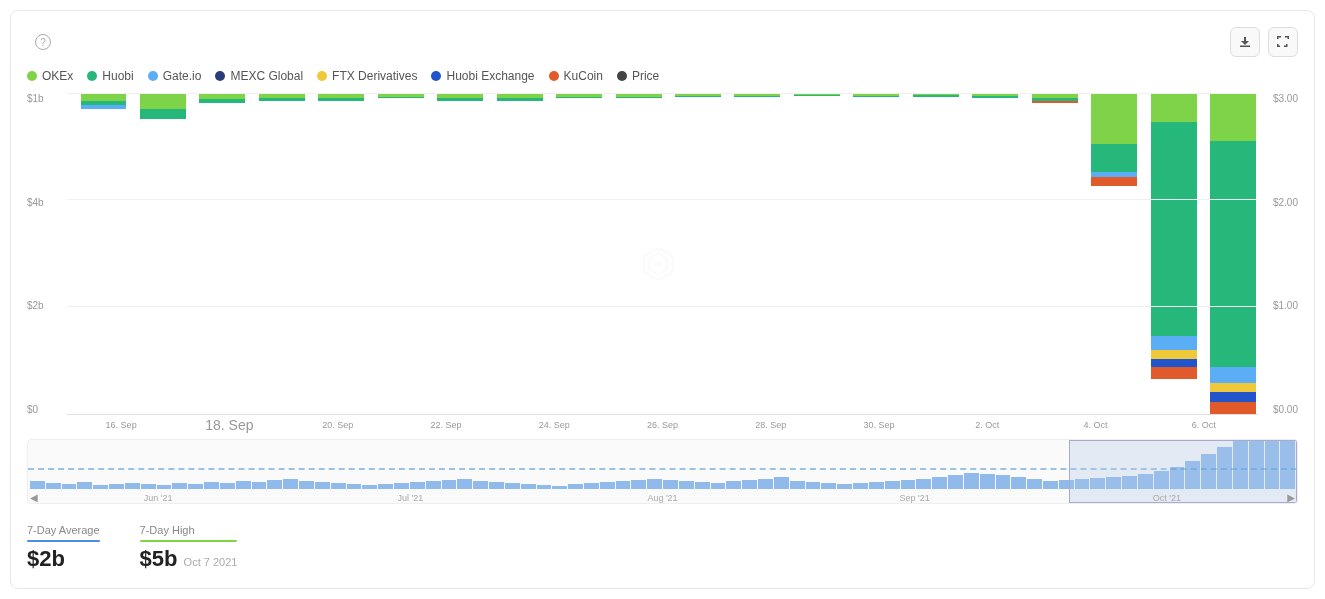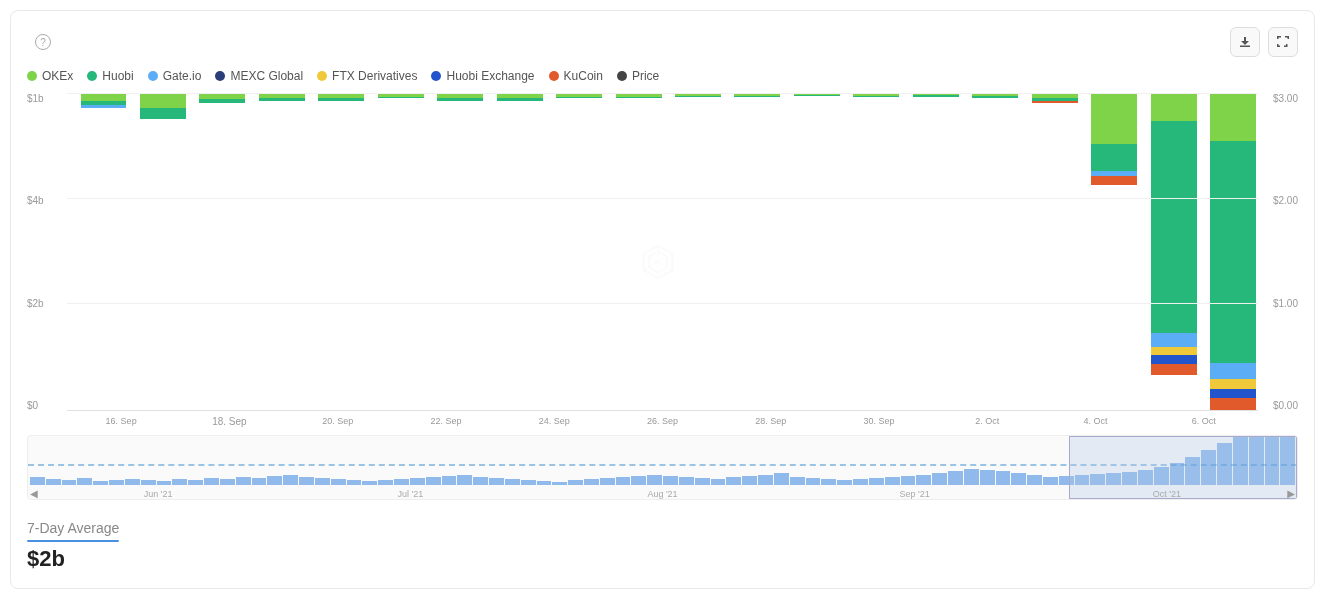--- a/index.html
+++ b/index.html
@@ -198,21 +198,21 @@
       gap: 40px;
       margin-top: 10px;
       padding-top: 10px;
     }
     .stat-item {
       display: flex;
       flex-direction: column;
       gap: 4px;
     }
     .stat-label {
-      font-size: 14px;
+      font-size: 11px;
       color: #888;
     }
     .stat-underline {
       height: 2px;
       border-radius: 1px;
       width: 100%;
     }
     .stat-value {
       font-size: 22px;
       font-weight: 600;
@@ -442,21 +442,21 @@
 
         <div style="position:absolute;top:0;left:0;right:0;bottom:20px;pointer-events:none;">
           <div style="position:absolute;top:0;left:0;right:0;height:1px;background:#f0f0f0;"></div>
           <div style="position:absolute;top:33%;left:0;right:0;height:1px;background:#f0f0f0;"></div>
           <div style="position:absolute;top:66%;left:0;right:0;height:1px;background:#f0f0f0;"></div>
           <div style="position:absolute;bottom:0;left:0;right:0;height:1px;background:#e0e0e0;"></div>
         </div>
 
         <div id="x-axis" style="position:absolute;bottom:0;left:0;right:0;height:20px;display:flex;justify-content:space-around;font-size:9px;color:#999;align-items:center;">
             <div style="flex: 1 1 0%; text-align: center; font-size: 9px; color: rgb(153, 153, 153);">16. Sep</div>
-            <div style="flex: 1 1 0%; text-align: center; font-size: 10px; color: rgb(153, 153, 153);">18. Sep</div>
+            <div style="flex: 1 1 0%; text-align: center; font-size: 14px; color: rgb(153, 153, 153);">18. Sep</div>
             <div style="flex: 1 1 0%; text-align: center; font-size: 9px; color: rgb(153, 153, 153);">20. Sep</div>
             <div style="flex: 1 1 0%; text-align: center; font-size: 9px; color: rgb(153, 153, 153);">22. Sep</div>
             <div style="flex: 1 1 0%; text-align: center; font-size: 9px; color: rgb(153, 153, 153);">24. Sep</div>
             <div style="flex: 1 1 0%; text-align: center; font-size: 9px; color: rgb(153, 153, 153);">26. Sep</div>
             <div style="flex: 1 1 0%; text-align: center; font-size: 9px; color: rgb(153, 153, 153);">28. Sep</div>
             <div style="flex: 1 1 0%; text-align: center; font-size: 9px; color: rgb(153, 153, 153);">30. Sep</div>
             <div style="flex: 1 1 0%; text-align: center; font-size: 9px; color: rgb(153, 153, 153);">2. Oct</div>
             <div style="flex: 1 1 0%; text-align: center; font-size: 9px; color: rgb(153, 153, 153);">4. Oct</div>
             <div style="flex: 1 1 0%; text-align: center; font-size: 9px; color: rgb(153, 153, 153);">6. Oct</div>
           </div>
@@ -568,14 +568,19 @@
       </div>
     </div>
   </div>
 
   <div class="stats-row" id="stats-row">
       <div class="stat-item">
         <div class="stat-label">7-Day Average</div>
         <div class="stat-underline" style="background: rgb(74, 144, 226);"></div>
         <div class="stat-value">$2b</div>
       </div>
+      <div class="stat-item">
+        <div class="stat-label">7-Day High</div>
+        <div class="stat-underline" style="background: rgb(126, 211, 72);"></div>
+        <div class="stat-value">$5b <span class="stat-date">Oct 7 2021</span></div>
+      </div>
     </div>
 </div>
 
 </body></html>

